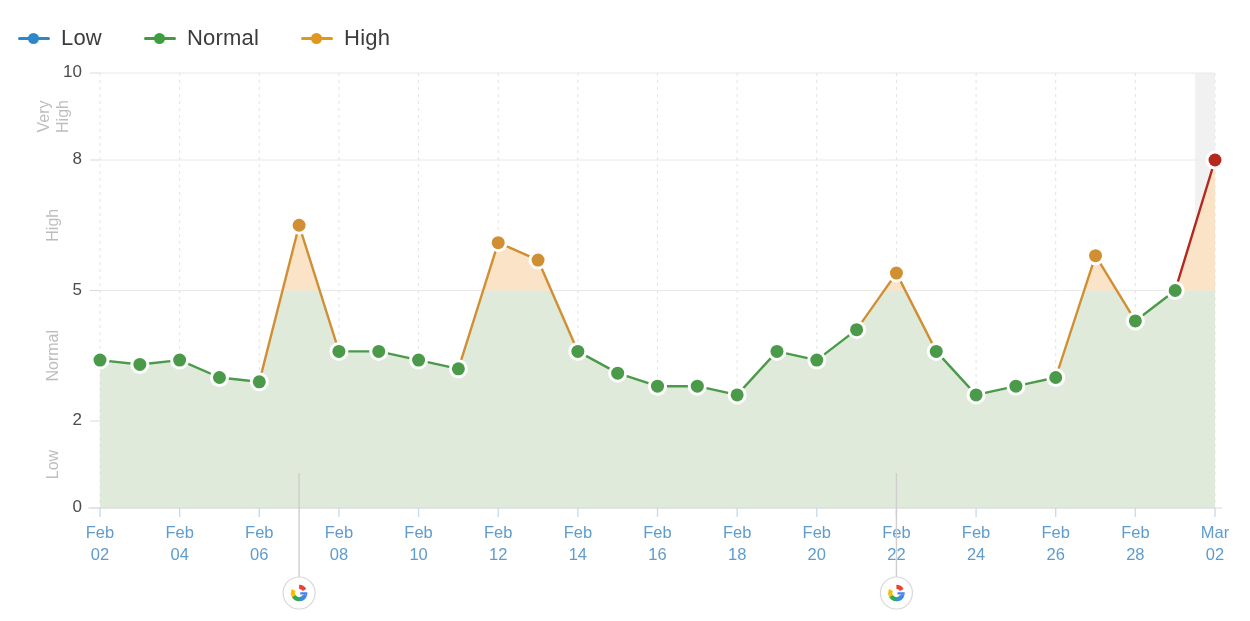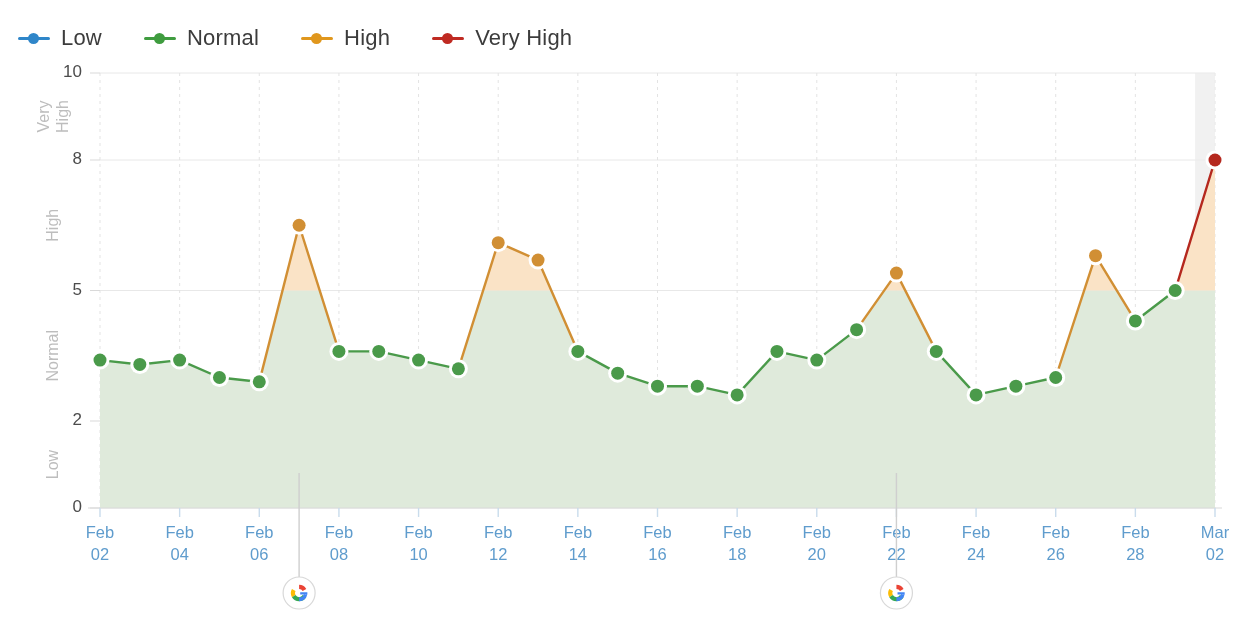--- a/index.html
+++ b/index.html
@@ -129,27 +129,20 @@
           <span class="lm-dot" style="background: rgb(63, 156, 63);"></span>
         </span>
         <span class="legend-label">Normal</span>
       </div>
       <div class="legend-item">
         <span class="legend-marker">
           <span class="lm-line" style="background: rgb(224, 151, 29);"></span>
           <span class="lm-dot" style="background: rgb(224, 151, 29);"></span>
         </span>
         <span class="legend-label">High</span>
-      </div>
-      <div class="legend-item">
-        <span class="legend-marker">
-          <span class="lm-line" style="background: rgb(191, 42, 34);"></span>
-          <span class="lm-dot" style="background: rgb(191, 42, 34);"></span>
-        </span>
-        <span class="legend-label">Very High</span>
       </div>
     </div>
 
   <div class="chart-wrap">
     <svg class="chart" id="chart-svg" width="1250" height="559">
         <rect x="100" y="11" width="1115" height="435" fill="#ffffff"></rect>
         <g>
           <rect x="100" y="359" width="1115" height="87" fill="#d5e4f0"></rect>
         </g>
         <g>

